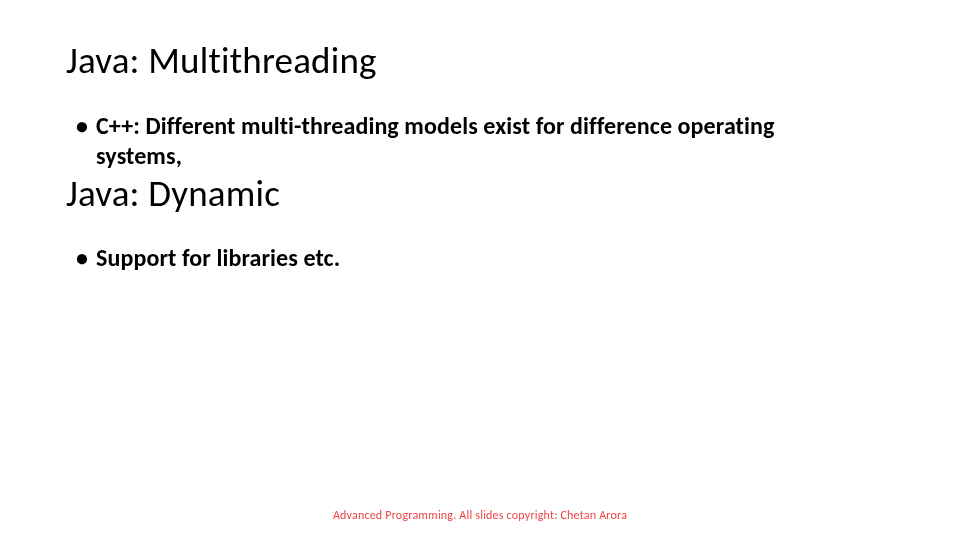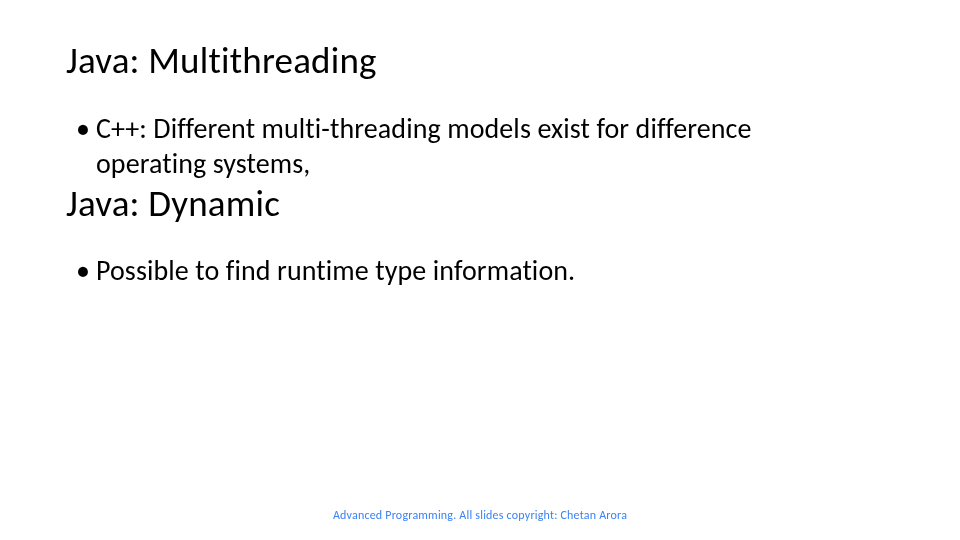--- a/index.html
+++ b/index.html
@@ -28,53 +28,54 @@
     letter-spacing: 0.2px;
   }
   .heading.second {
   }
   .bullets {
     margin: 0 0 0 10px;
     padding: 0;
     list-style: none;
   }
   .bullets li {
-    font-size: 28px;
+    font-size: 24px;
     line-height: 1.25;
     position: relative;
     padding-left: 20px;
     margin-bottom: 2px;
     letter-spacing: 0.1px;
+    font-weight: bold;
   }
   .bullets li::before {
     content: "•";
     position: absolute;
     left: 0;
     top: 0;
   }
   .footer {
     position: absolute;
     bottom: 18px;
     left: 0;
     width: 960px;
     text-align: center;
     font-size: 12px;
-    color: #3b82f6;
+    color: #ef4444;
     letter-spacing: 0.2px;
   }
 </style>
 </head>
 <body>
 
 <div class="slide">
 
   <h1 class="heading">Java: Multithreading</h1>
   <ul class="bullets">
     <li>C++: Different multi-threading models exist for difference operating systems,</li>
   </ul>
 
   <h1 class="heading second">Java: Dynamic</h1>
   <ul class="bullets">
-    <li>Possible to find runtime type information.</li>
+    <li>Support for libraries etc.</li>
   </ul>
 
   <div class="footer">Advanced Programming. All slides copyright: Chetan Arora</div>
 </div>
 
 </body></html>

